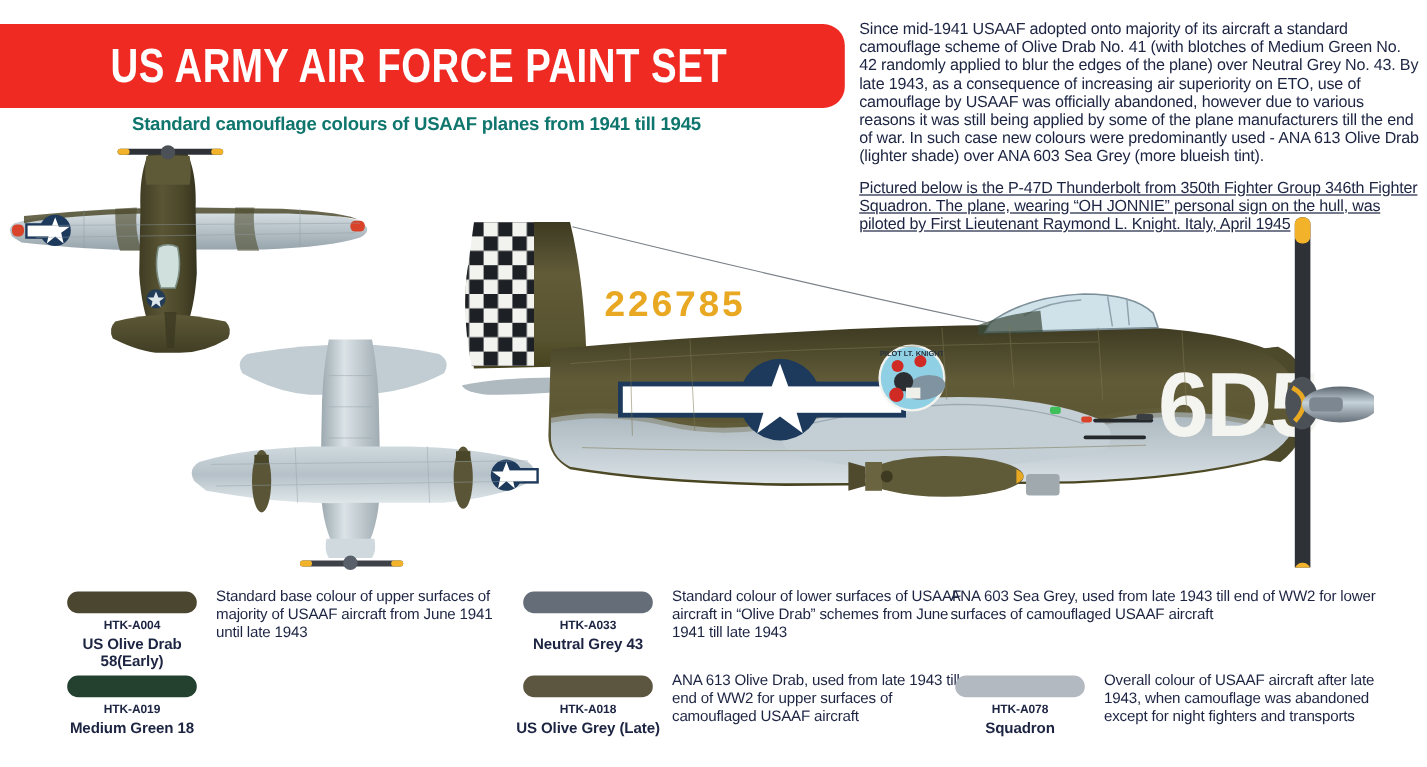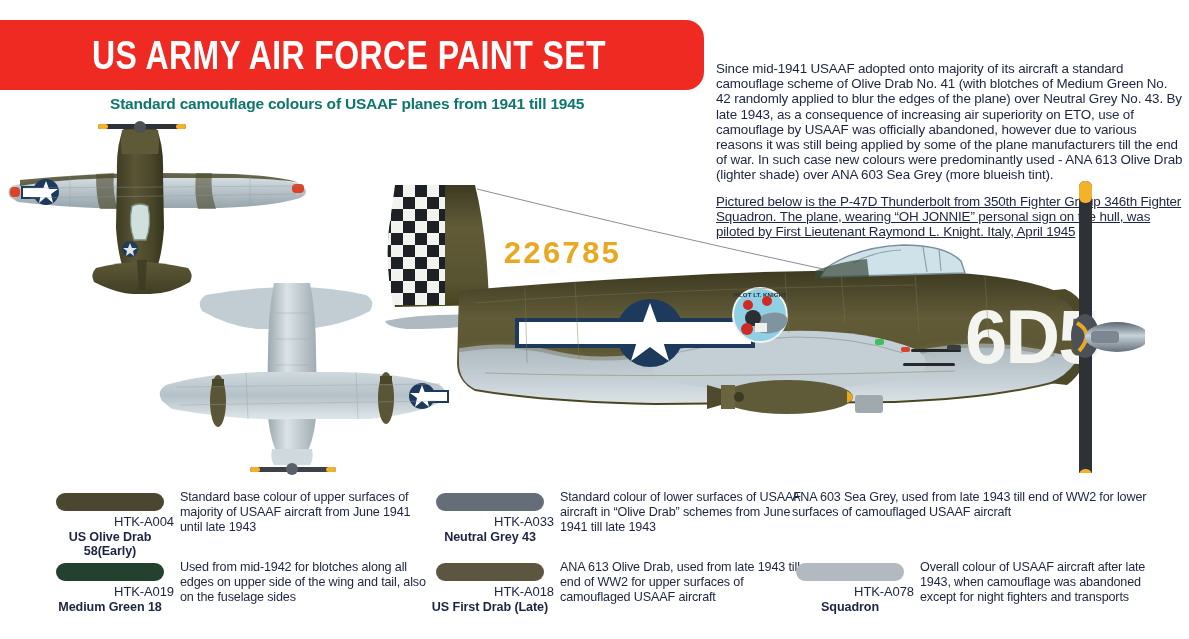--- a/index.html
+++ b/index.html
@@ -32,21 +32,20 @@
     position:absolute; left:110px; top:95px;
     font-size:15.5px; font-weight:bold; letter-spacing:-0.2px;
     color:#0f766e; white-space:nowrap;
   }
 
   
   .desc{
     position:absolute; left:716px; top:16px; width:468px;
     font-size:13.4px; line-height:15.2px; color:#1c2442;
     letter-spacing:-0.15px;
-    margin-top:45px;
   }
   .desc p{ margin-bottom:11px; }
   .desc p:last-child{ margin-bottom:0;text-decoration:underline; }
 
   
   .art{ position:absolute; left:0; top:118px; width:1009px; height:370px; }
 
   
   .plan-top{ position:absolute; left:0px; top:0px; width:360px; height:190px; }
   .plan-bot{ position:absolute; left:150px; top:135px; width:310px; height:230px; }
@@ -61,21 +60,21 @@
   .col.c2{ left:426px; }
   .col.c3{ left:786px; }
   .row{ position:absolute; left:0; width:390px; height:76px; display:flex; }
   .row.r1{ top:0; }
   .row.r2{ top:70px; }
   .chip-wrap{ width:128px; flex:0 0 128px; text-align:center; }
   .chip{
     width:108px; height:18px; border-radius:9px; margin:7px auto 4px auto;
     display:block;
   }
-  .chip-code{ font-size:13px; font-weight:normal; line-height:14.5px; letter-spacing:-0.1px;text-align:right; }
+  .chip-code{ font-size:10px; font-weight:bold; line-height:14.5px; letter-spacing:-0.1px; }
   .chip-name{ font-size:12.6px; font-weight:bold; line-height:14.5px; letter-spacing:-0.1px; }
   .chip-desc{
     flex:1 1 auto; font-size:12.6px; line-height:15.2px;
     padding-top:4px; padding-left:6px; letter-spacing:-0.15px;
   }
 </style>
 </head>
 <body>
 
 <div class="page">
@@ -346,38 +345,37 @@
           <div class="chip-name">US Olive Drab 58(Early)</div>
         </div>
         <div class="chip-desc">Standard base colour of upper surfaces of majority of USAAF aircraft from June 1941 until late 1943</div>
       </div>
       <div class="row r2">
         <div class="chip-wrap">
           <span class="chip" style="background:#24402f"></span>
           <div class="chip-code">HTK-A019</div>
           <div class="chip-name">Medium Green 18</div>
         </div>
-        <div class="chip-desc">Used from mid-1942 for blotches along all edges on upper side of the wing and tail, also on the fuselage sides</div>
       </div>
     </div>
 
     <div class="col c2">
       <div class="row r1">
         <div class="chip-wrap">
           <span class="chip" style="background:#646d78"></span>
           <div class="chip-code">HTK-A033</div>
           <div class="chip-name">Neutral Grey 43</div>
         </div>
         <div class="chip-desc">Standard colour of lower surfaces of USAAF aircraft in “Olive Drab” schemes from June 1941 till late 1943</div>
       </div>
       <div class="row r2">
         <div class="chip-wrap">
           <span class="chip" style="background:#5c5640"></span>
           <div class="chip-code">HTK-A018</div>
-          <div class="chip-name">US First Drab (Late)</div>
+          <div class="chip-name">US Olive Grey (Late)</div>
         </div>
         <div class="chip-desc">ANA 613 Olive Drab, used from late 1943 till end of WW2 for upper surfaces of camouflaged USAAF aircraft</div>
       </div>
     </div>
 
     <div class="col c3">
       <div class="row r1">
         <div class="chip-desc">ANA 603 Sea Grey, used from late 1943 till end of WW2 for lower surfaces of camouflaged USAAF aircraft</div>
       </div>
       <div class="row r2">

